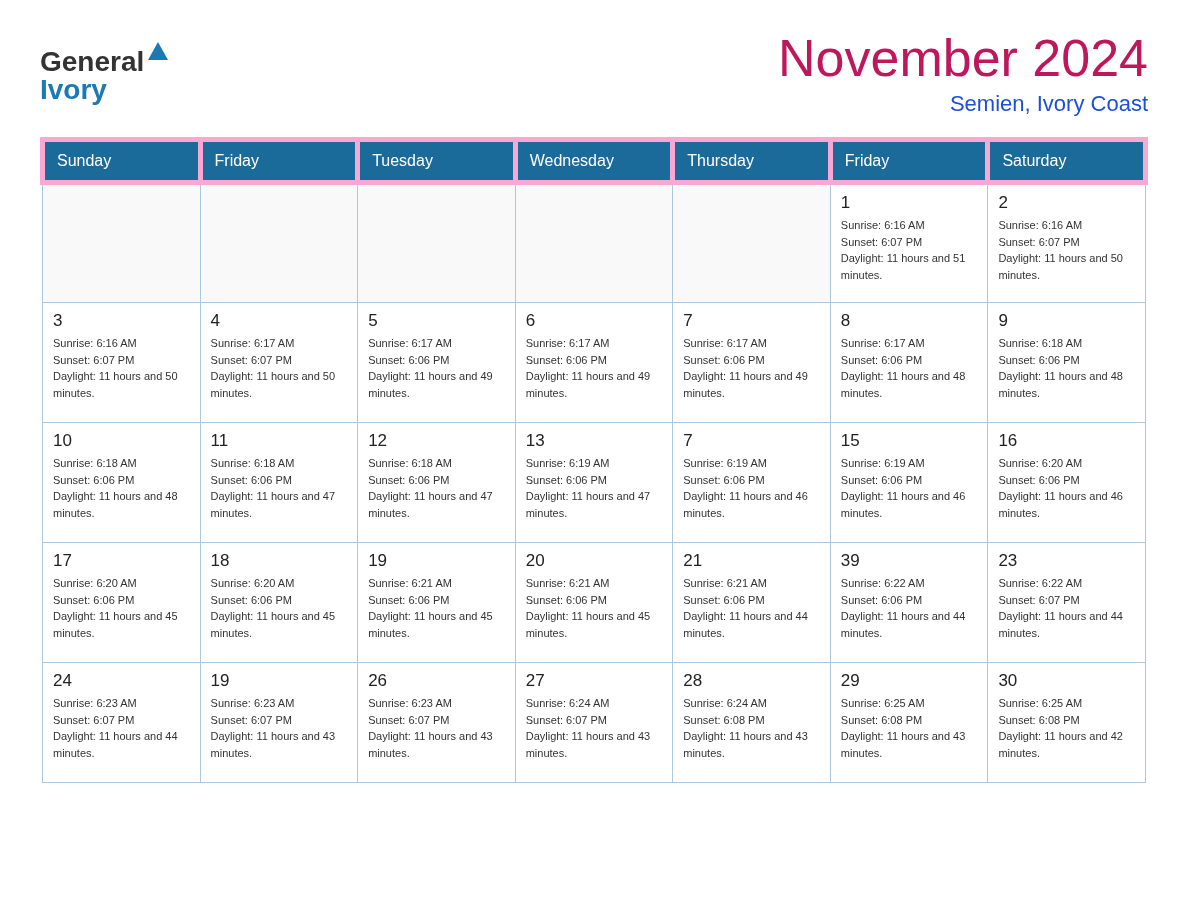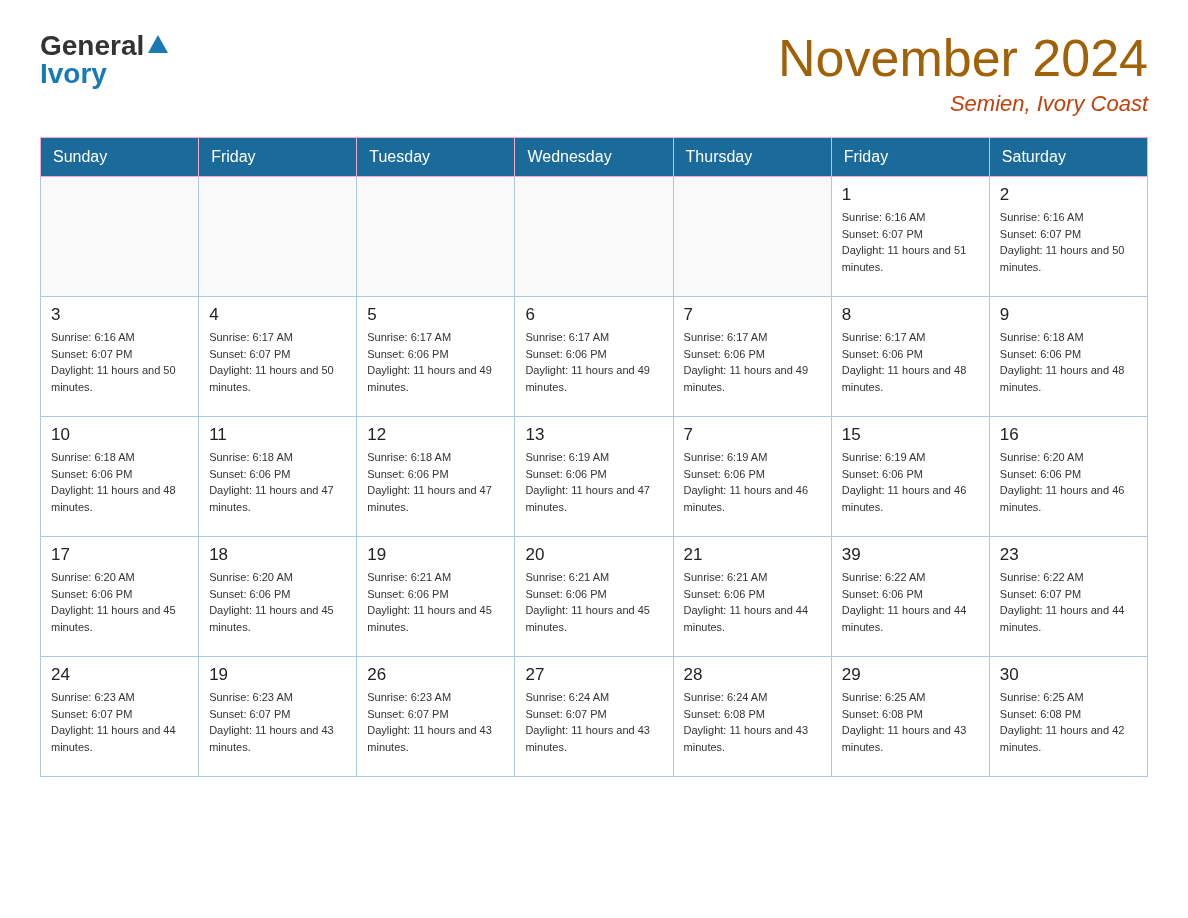--- a/index.html
+++ b/index.html
@@ -19,21 +19,22 @@
     .logo {
       display: flex;
       flex-direction: column;
       align-items: flex-start;
     }
     .logo-general {
       font-size: 28px;
       font-weight: bold;
       color: #333;
       display: flex;
-      align-items: center;
+      align-items: flex-start;
+      margin-top: 16px;
     }
     .logo-arrow {
       width: 0;
       height: 0;
       border-left: 10px solid transparent;
       border-right: 10px solid transparent;
       border-bottom: 18px solid #1a7ab5;
       display: inline-block;
       margin-left: 4px;
       margin-top: -4px;
@@ -43,42 +44,41 @@
       font-weight: bold;
       color: #1a7ab5;
       margin-top: -4px;
     }
     .title-area {
       text-align: right;
     }
     .month-title {
       font-size: 52px;
       font-weight: normal;
-      color: #a16207;
+      color: #be185d;
       line-height: 1.1;
     }
     .location {
       font-size: 22px;
-      color: #c2410c;
+      color: #1d4ed8;
       margin-top: 4px;
-      font-style: italic;
     }
     .calendar-table {
       width: 100%;
       border-collapse: collapse;
       border: 1px solid #1a6b9a;
     }
     .calendar-table th {
       background-color: #1a6b9a;
       color: #fff;
       font-size: 16px;
       font-weight: normal;
       padding: 10px 12px;
       text-align: left;
-      border: 1px solid #f9a8d4;
+      border: 5px solid #f9a8d4;
     }
     .calendar-table td {
       width: calc(100% / 7);
       vertical-align: top;
       padding: 8px 10px;
       border: 1px solid #aac8e0;
       min-height: 100px;
       font-size: 13px;
       color: #333;
     }

